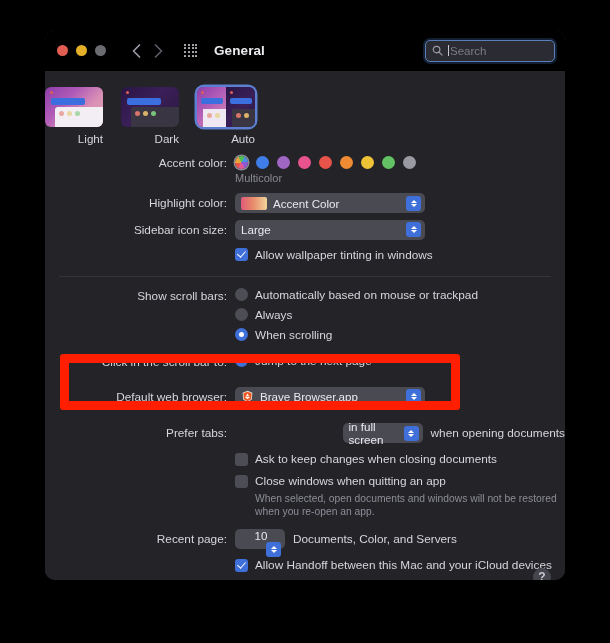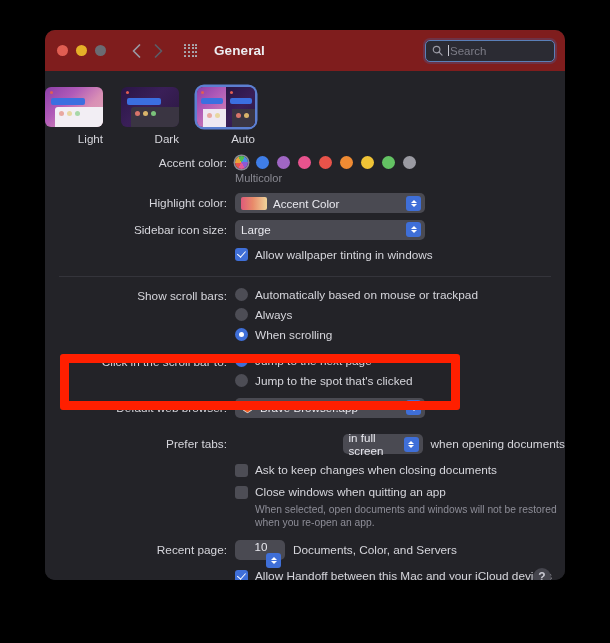--- a/index.html
+++ b/index.html
@@ -18,21 +18,21 @@
     background: #232328;
     border-radius: 10px;
     overflow: hidden;
     box-shadow: 0 2px 16px rgba(0,0,0,.8);
   }
 
   
   .titlebar {
     position: relative;
     height: 41px;
-    background: #7f1d1d;
+    background: #000000;
     display: flex;
     align-items: center;
     padding: 0 12px;
   }
   .traffic { display: flex; gap: 8px; align-items: center; }
   .light { width: 11px; height: 11px; border-radius: 50%; }
   .light.red { background: #e05e52; }
   .light.yellow { background: #e5b028; }
   .light.grey { background: #6b6b72; }
 
@@ -495,28 +495,24 @@
       </div>
     </div>
 
     <div class="row" style="margin-top:12px;">
       <div class="lbl" style="padding-top:1px;">Click in the scroll bar to:</div>
       <div class="fld stack">
         <div class="opt">
           <span class="rb on"></span>
           <span>Jump to the next page</span>
         </div>
-        <div class="opt">
-          <span class="rb"></span>
-          <span>Jump to the spot that's clicked</span>
-        </div>
-      </div>
-    </div>
-
-    <div class="row" style="margin-top:10px;">
+      </div>
+    </div>
+
+    <div class="row" style="margin-top:18px;">
       <div class="lbl" style="padding-top:3px;">Default web browser:</div>
       <div class="fld">
         <div class="popup popup-wide">
           <span class="brave-ico">
             <svg width="13" height="13" viewBox="0 0 24 24">
               <path d="M12 1.5 L21 5 L20 17.5 L12 22.5 L4 17.5 L3 5 Z" fill="#e8e2dd"></path>
               <path d="M12 3 L19.5 6 L18.7 16.8 L12 21 L5.3 16.8 L4.5 6 Z" fill="#f05a22"></path>
               <path d="M12 6.5 L14.6 10.5 L12 12.2 L9.4 10.5 Z M12 13.4 L15 11.6 L16 14.2 L12 16.8 L8 14.2 L9 11.6 Z" fill="#ffffff"></path>
             </svg>
           </span>

